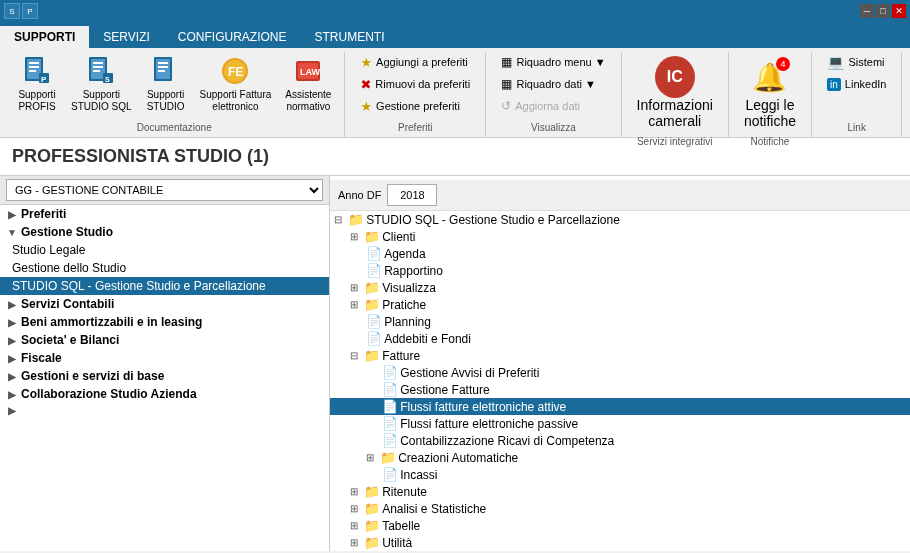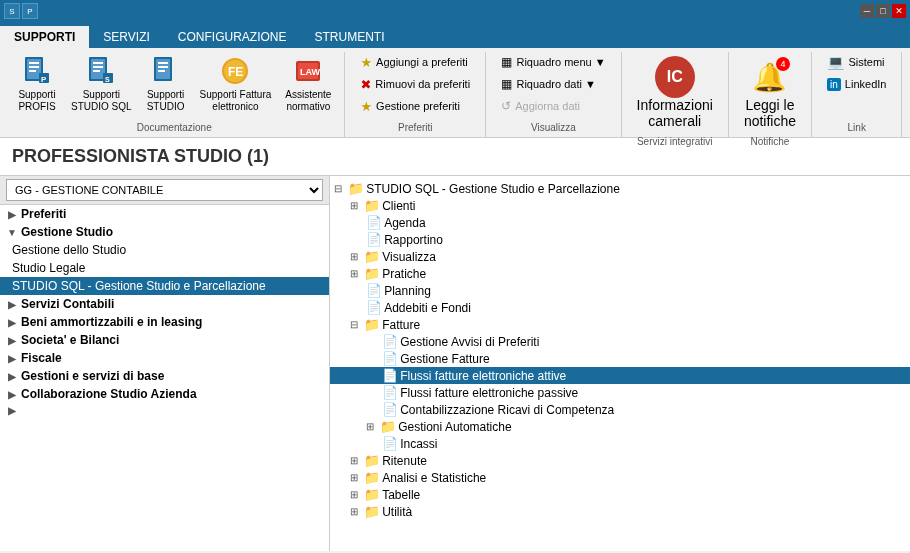--- a/index.html
+++ b/index.html
@@ -446,24 +446,24 @@
       <div class="tree-item" style="font-weight:bold;">
         <span class="tree-expand">▶</span>
         <span>Preferiti</span>
       </div>
 
       <div class="tree-item" style="font-weight:bold;">
         <span class="tree-expand">▼</span>
         <span>Gestione Studio</span>
       </div>
       <div class="tree-item tree-indent-1">
+        <span>Studio Legale</span>
+      </div>
+      <div class="tree-item tree-indent-1">
         <span>Gestione dello Studio</span>
-      </div>
-      <div class="tree-item tree-indent-1">
-        <span>Studio Legale</span>
       </div>
       <div class="tree-item tree-indent-1 selected">
         <span>STUDIO SQL - Gestione Studio e Parcellazione</span>
       </div>
 
       <div class="tree-item" style="font-weight:bold;">
         <span class="tree-expand">▶</span>
         <span>Servizi Contabili</span>
       </div>
 
@@ -493,20 +493,24 @@
       </div>
 
       <div class="tree-item" style="font-weight:bold;">
         <span class="tree-expand">▶</span>
       </div>
     </div>
   </div>
 
   <div class="right-panel">
 
+    <div style="display:flex;align-items:center;padding:4px 8px;gap:6px;border-bottom:1px solid #ddd;background:#f0f0f0;">
+      <span style="font-size:11px;">Anno DF</span>
+      <input type="text" class="year-input" value="2018" style="">
+    </div>
 
     <div class="tree-row" style="padding-left:4px;">
       <span style="color:#555;font-size:10px;width:12px;">⊟</span>
       <span style="color:#c8860a;font-size:13px;">📁</span>
       <span>STUDIO SQL - Gestione Studio e Parcellazione</span>
     </div>
 
     <div class="tree-row" style="padding-left:20px;">
       <span style="color:#555;font-size:10px;width:12px;">⊞</span>
       <span style="color:#c8860a;font-size:13px;">📁</span>
@@ -572,21 +576,21 @@
     </div>
 
     <div class="tree-row" style="padding-left:52px;">
       <span style="color:#c8860a;font-size:13px;">📄</span>
       <span>Contabilizzazione Ricavi di Competenza</span>
     </div>
 
     <div class="tree-row" style="padding-left:36px;">
       <span style="color:#555;font-size:10px;width:12px;">⊞</span>
       <span style="color:#c8860a;font-size:13px;">📁</span>
-      <span>Gestioni Automatiche</span>
+      <span>Creazioni Automatiche</span>
     </div>
 
     <div class="tree-row" style="padding-left:52px;">
       <span style="color:#c8860a;font-size:13px;">📄</span>
       <span>Incassi</span>
     </div>
 
     <div class="tree-row" style="padding-left:20px;">
       <span style="color:#555;font-size:10px;width:12px;">⊞</span>
       <span style="color:#c8860a;font-size:13px;">📁</span>

